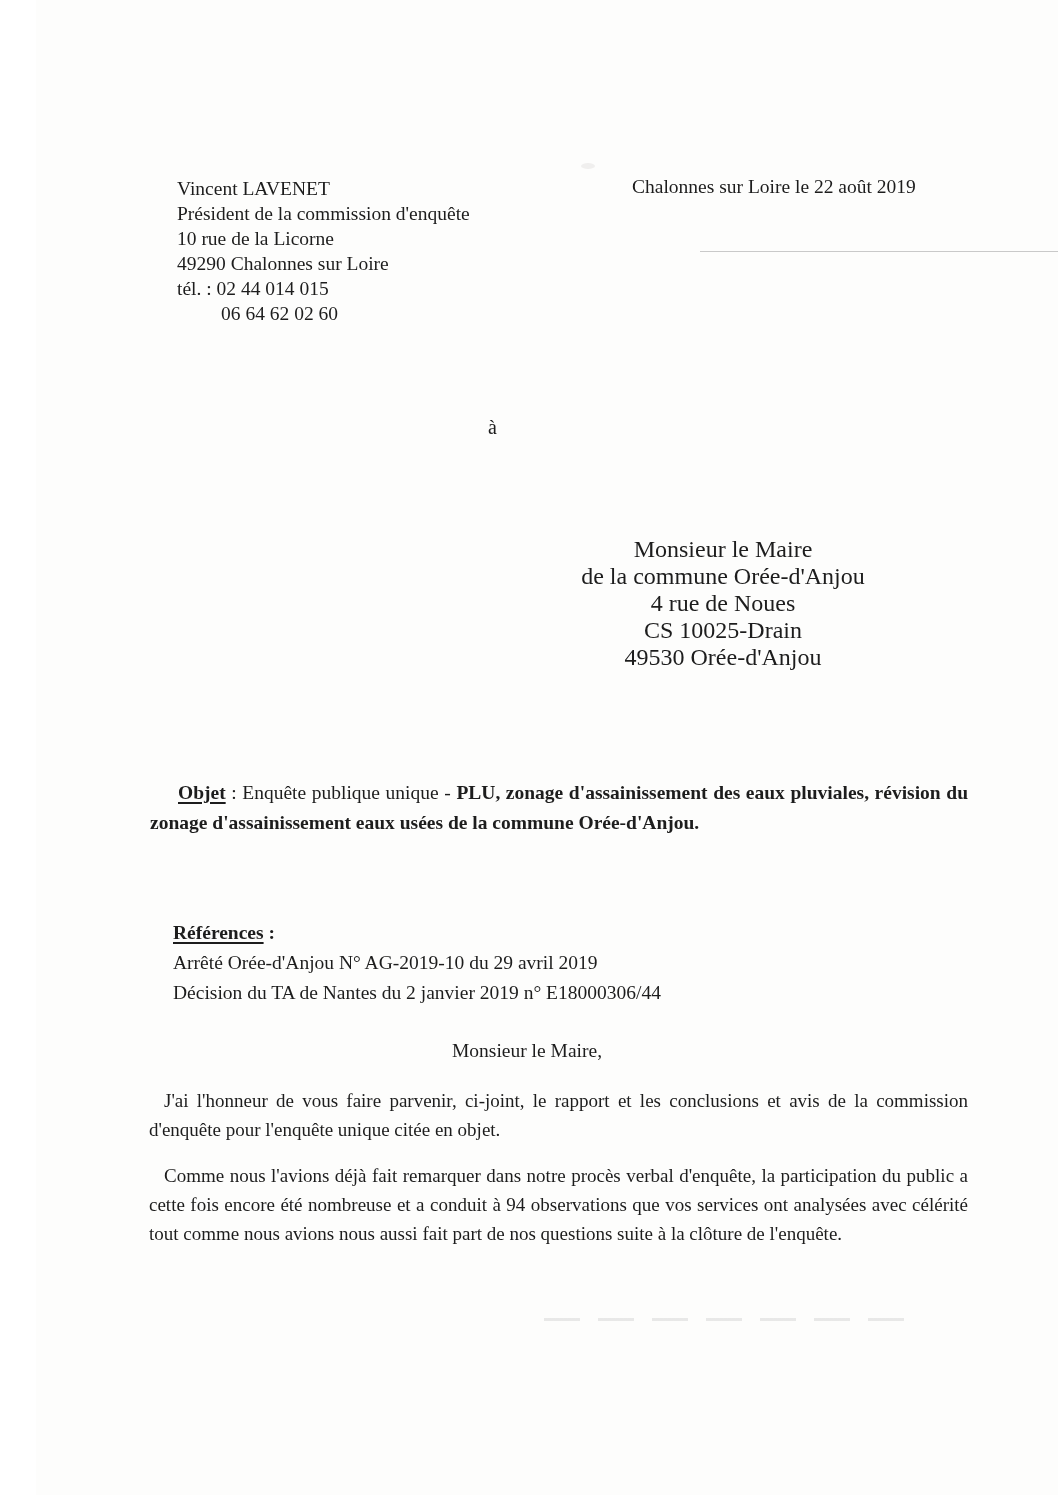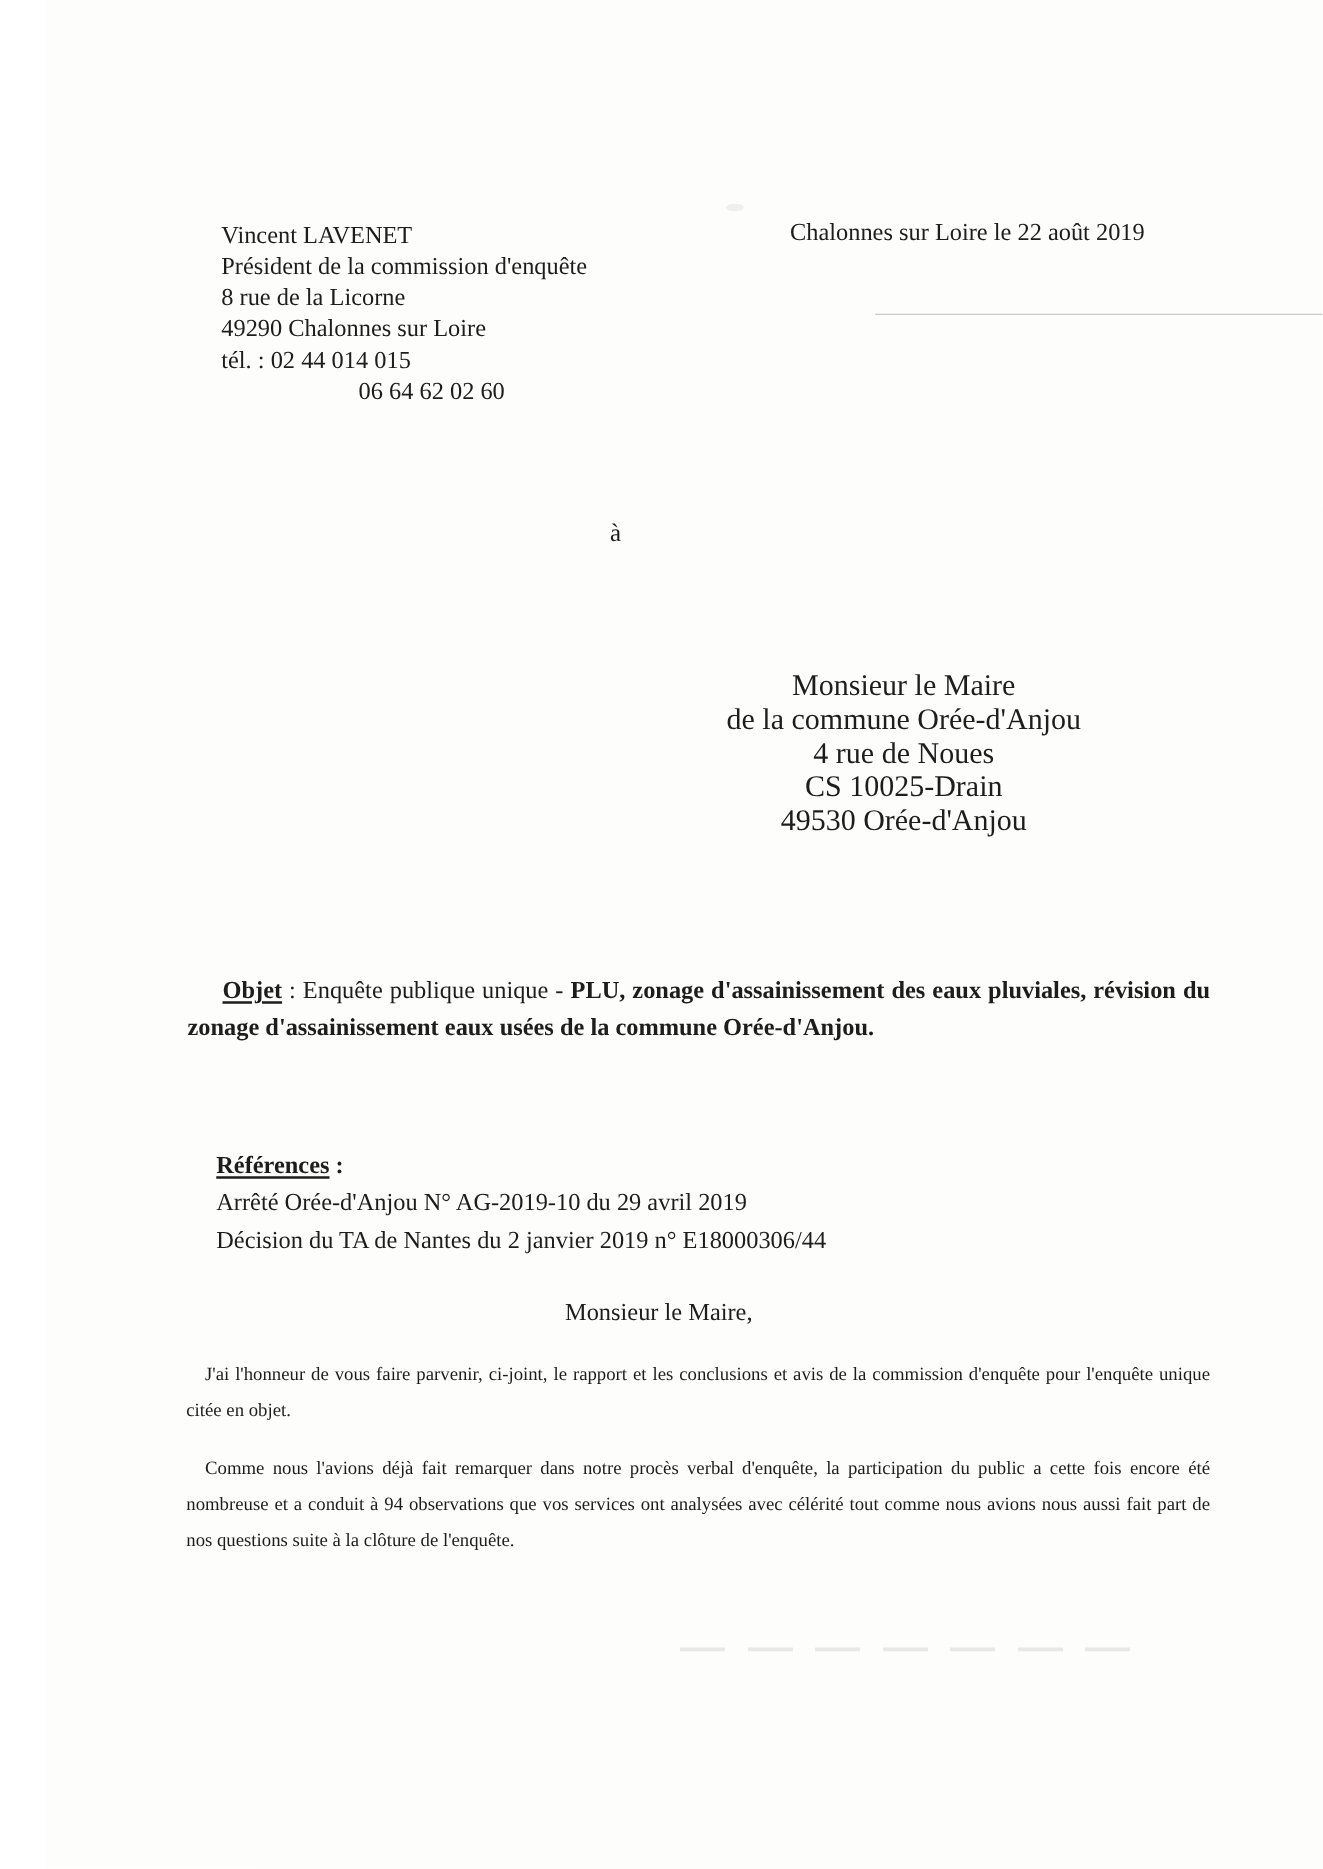--- a/index.html
+++ b/index.html
@@ -30,21 +30,21 @@
   }
   .dot-artifact {
     position: absolute; left: 545px; top: 163px; width: 14px; height: 6px;
     background: #f0efee; border-radius: 50%;
   }
 
   .sender {
     position: absolute; left: 141px; top: 176px;
     font-size: 19.5px; line-height: 25px; white-space: nowrap;
   }
-  .sender .indent { margin-left: 44px; text-align: center; }
+  .sender .indent { margin-left: 44px; }
 
   .date-line {
     position: absolute; left: 596px; top: 176px;
     font-size: 19.5px; white-space: nowrap;
   }
 
   .to-marker {
     position: absolute; left: 452px; top: 416px;
     font-size: 20px;
   }
@@ -78,40 +78,40 @@
     text-decoration-thickness: 2px;
   }
 
   .salutation {
     position: absolute; left: 416px; top: 1040px;
     font-size: 19.5px; white-space: nowrap;
   }
 
   .body-para {
     position: absolute; left: 113px; width: 819px;
-    font-size: 15px; line-height: 29px;
+    font-size: 19px; line-height: 29px;
     text-align: justify; text-indent: 15px;
   }
   .para-1 { top: 1086px; }
   .para-2 { top: 1161px; }
 </style>
 </head>
 <body>
 
 <div class="page">
 
   <div class="vline-artifact"></div>
   <div class="hline-artifact"></div>
   <div class="smudge-artifact"></div>
   <div class="dot-artifact"></div>
 
   <div class="sender">
     <div>Vincent LAVENET</div>
     <div>Président de la commission d'enquête</div>
-    <div>8 rue de la Licorne</div>
+    <div>10 rue de la Licorne</div>
     <div>49290 Chalonnes sur Loire</div>
     <div>tél. : 02 44 014 015</div>
     <div class="indent">06 64 62 02 60</div>
   </div>
 
   <div class="date-line">Chalonnes sur Loire le 22 août 2019</div>
 
   <div class="to-marker">à</div>
 
   <div class="recipient">

